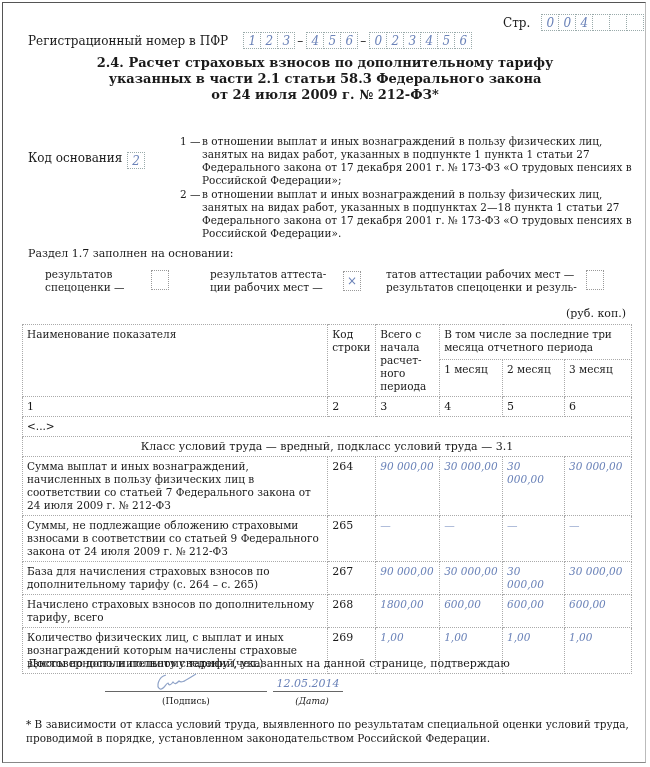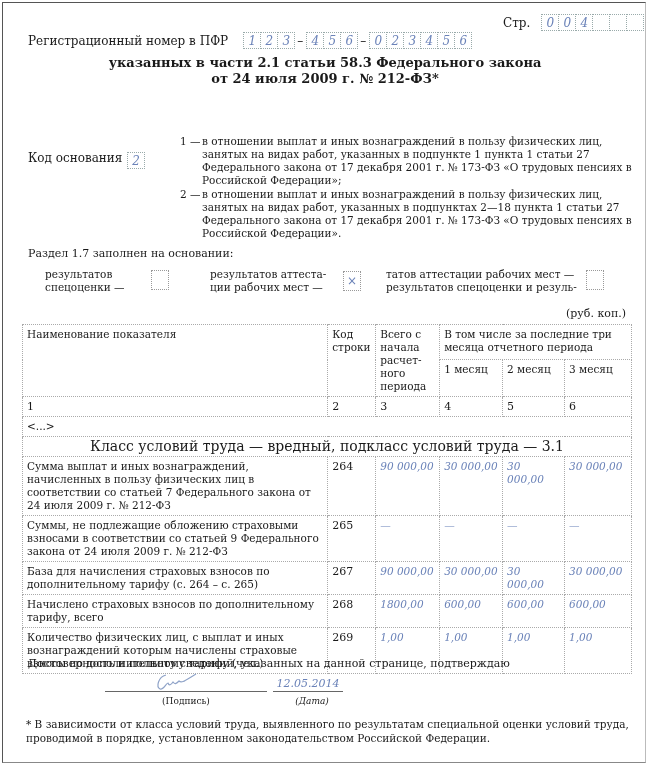--- a/index.html
+++ b/index.html
@@ -30,20 +30,21 @@
 <div class="abs" style="left:28px;top:12px;margin-top:18px;">
   <span class="hdr-label" style="margin-right:10px;vertical-align:middle;">Регистрационный номер в ПФР</span>
   <span id="reg-cells"><span class="cellbox fill">1</span><span class="cellbox fill">2</span><span class="cellbox fill">3</span><span class="dash">–</span><span class="cellbox fill">4</span><span class="cellbox fill">5</span><span class="cellbox fill">6</span><span class="dash">–</span><span class="cellbox fill">0</span><span class="cellbox fill">2</span><span class="cellbox fill">3</span><span class="cellbox fill">4</span><span class="cellbox fill">5</span><span class="cellbox fill">6</span></span>
 </div>
 <div class="abs" style="left:496px;top:12px;margin-left:7px;">
   <span class="hdr-label" style="margin-right:6px;vertical-align:middle;">Стр.</span>
   <span id="page-cells"><span class="cellbox fill">0</span><span class="cellbox fill">0</span><span class="cellbox fill">4</span><span class="cellbox fill"></span><span class="cellbox fill"></span><span class="cellbox fill"></span></span>
 </div>
 
 <div class="abs title">
+  <div>2.4. Расчет страховых взносов по дополнительному тарифу</div>
   <div>указанных в части 2.1 статьи 58.3 Федерального закона</div>
   <div>от 24 июля 2009 г. № 212-ФЗ*</div>
 </div>
 
 <div class="abs" style="left:28px;top:151px;font-size:12px;">Код основания</div>
 <div class="abs" style="left:127px;top:150px;">
   <span class="cellbox fill">2</span>
 </div>
 <div class="abs small" style="left:180px;top:135px;width:460px;">
   <div style="display:flex;">
@@ -110,21 +111,21 @@
     <td>2</td>
     <td>3</td>
     <td>4</td>
     <td>5</td>
     <td>6</td>
   </tr>
   <tr>
     <td colspan="6">&lt;...&gt;</td>
   </tr>
   <tr>
-    <td colspan="6" style="text-align:center;font-size:14px;">Класс условий труда — вредный, подкласс условий труда — 3.1</td>
+    <td colspan="6" style="text-align:center;font-size:11px;">Класс условий труда — вредный, подкласс условий труда — 3.1</td>
   </tr>
   </tbody>
     <tbody id="data-rows">
       <tr>
         <td>Сумма выплат и иных вознаграждений, начисленных в пользу физических лиц в соответствии со статьей 7 Федерального закона от 24 июля 2009 г. № 212-ФЗ</td>
         <td class="num">264</td>
         <td class="fill" style="font-size: 10.5px;">90 000,00</td>
         <td class="fill" style="font-size: 10.5px;">30 000,00</td>
         <td class="fill" style="font-size: 10.5px;">30 000,00</td>
         <td class="fill" style="font-size: 10.5px;">30 000,00</td>

